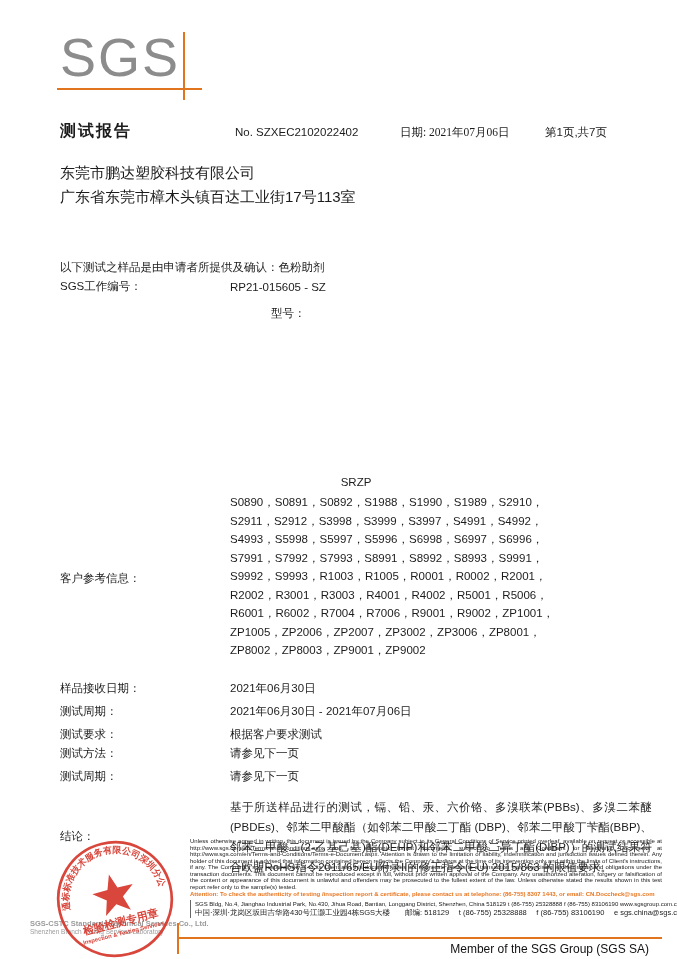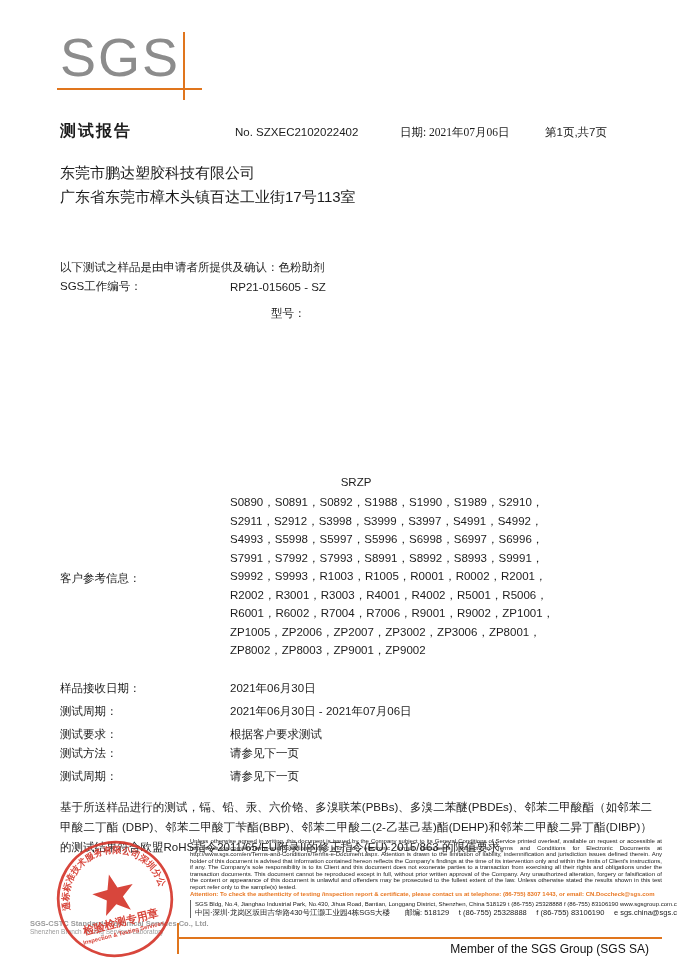--- a/index.html
+++ b/index.html
@@ -123,20 +123,21 @@
     </div>
     <div class="row r-method">
       <div class="lbl">测试方法：</div>
       <div class="val">请参见下一页</div>
     </div>
     <div class="row r-result">
       <div class="lbl">测试周期：</div>
       <div class="val">请参见下一页</div>
     </div>
     <div class="row r-concl">
+      <div class="lbl">结论：</div>
       <div class="val">基于所送样品进行的测试，镉、铅、汞、六价铬、多溴联苯(PBBs)、多溴二苯醚(PBDEs)、邻苯二甲酸酯（如邻苯二甲酸二丁酯 (DBP)、邻苯二甲酸丁苄酯(BBP)、邻苯二甲酸二(2-乙基己基)酯(DEHP)和邻苯二甲酸二异丁酯(DIBP)）的测试结果符合欧盟RoHS指令2011/65/EU附录II的修正指令(EU) 2015/863 的限值要求。</div>
     </div>
   </div>
 
   <div class="company-gray">
     <div class="cg1">SGS-CSTC Standards Technical Services Co., Ltd.</div>
     <div class="cg2">Shenzhen Branch Testing Services Laboratory</div>
   </div>
 
   <svg class="stamp" viewBox="0 0 120 120">

